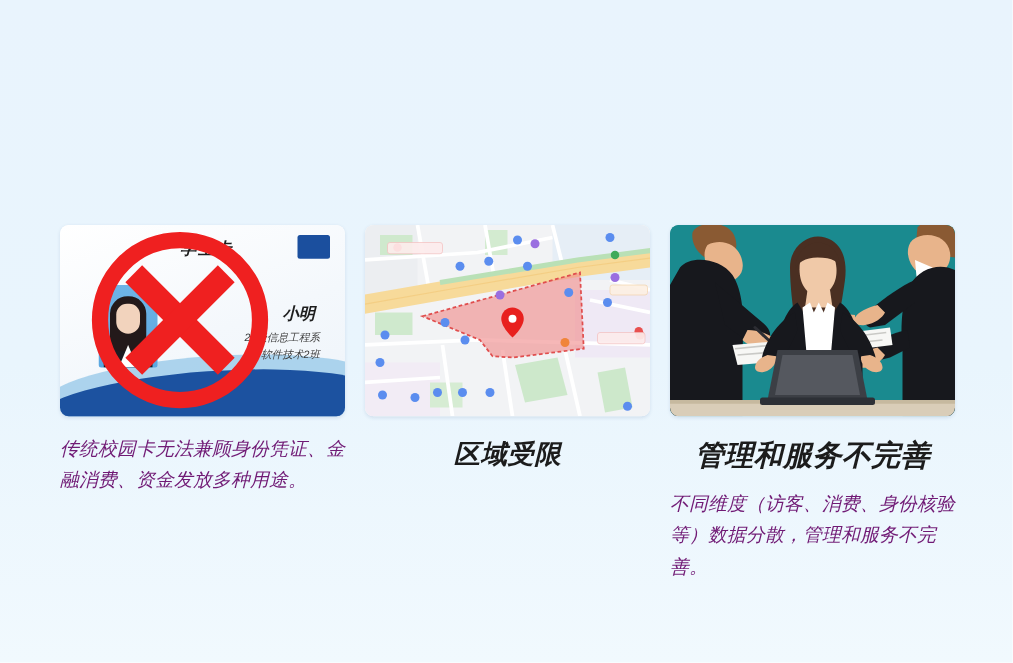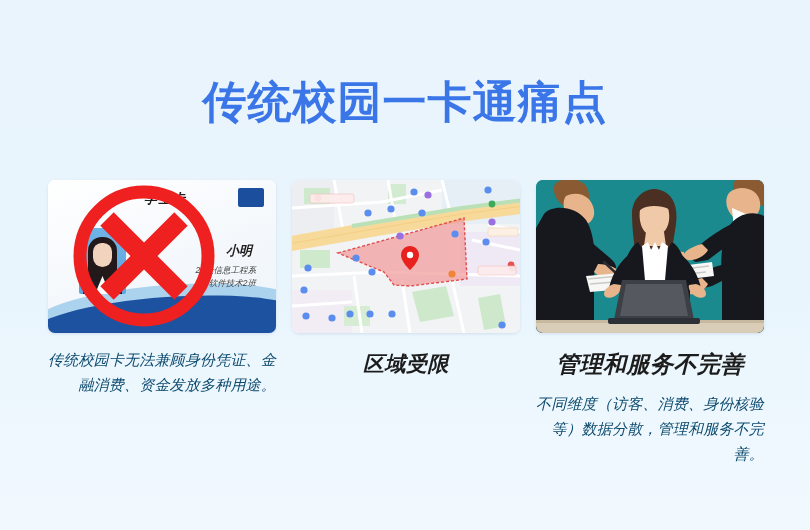--- a/index.html
+++ b/index.html
@@ -60,24 +60,24 @@
     margin-top: 18px;
     text-align: center;
     font-size: 21px;
     line-height: 26px;
     font-weight: bold;
     color: #1c1c1c;
     letter-spacing: 0.5px;
   }
   .card-body {
     margin-top: 14px;
-    text-align: right;
+    text-align: left;
     font-size: 15px;
     line-height: 25px;
-    color: #0c4a6e;
+    color: #701a75;
     letter-spacing: 0.2px;
   }
   .card-3 .card-heading { font-size: 23px; }
 
   
   .idcard-scene {
     position: absolute;
     inset: 0;
     background: linear-gradient(160deg, #ffffff 0%, #f4f8fc 55%, #eef4fa 100%);
   }
@@ -214,21 +214,20 @@
     position: absolute;
     inset: 0;
     background: #1a8a8f;
   }
 </style>
 </head>
 <body>
 
 <div class="slide">
 
-  <div class="page-title">传统校园一卡通痛点</div>
 
   <div class="cards">
 
     <div class="card card-1">
       <div class="thumb">
         <div class="idcard-scene">
           <div class="idcard-wave3"></div>
           <div class="idcard-wave1"></div>
           <div class="idcard-wave2"></div>
 

